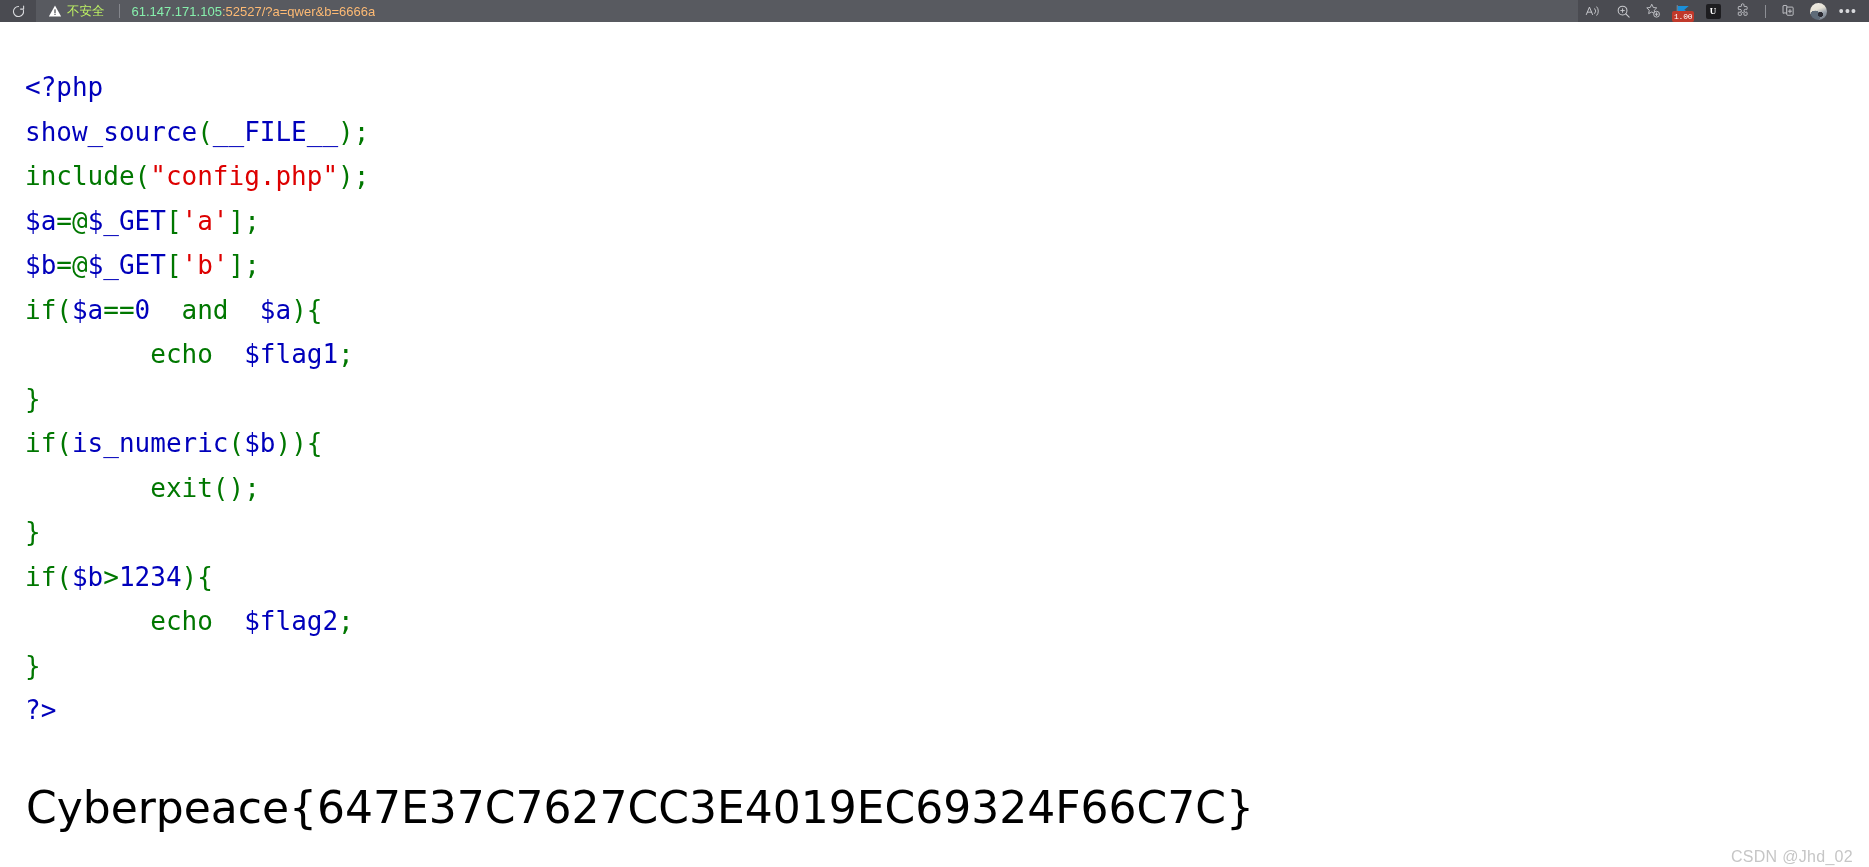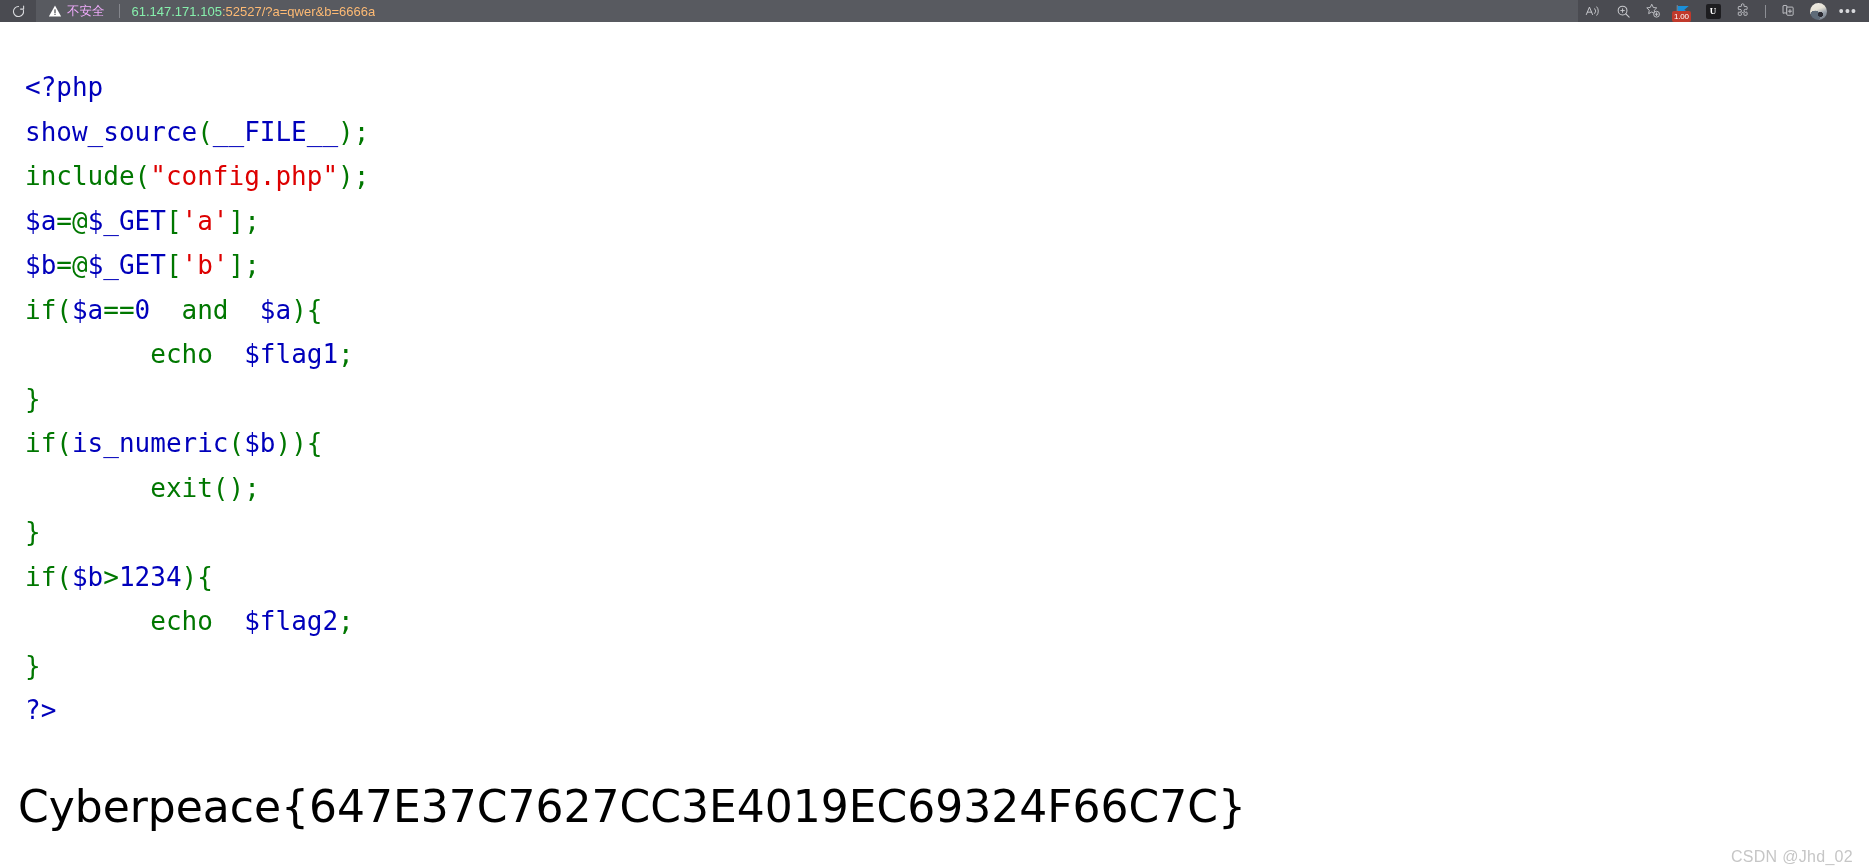--- a/index.html
+++ b/index.html
@@ -51,21 +51,21 @@
     min-width: 0;
   }
   .security-chip {
     display: flex;
     align-items: center;
     gap: 5px;
     flex: none;
   }
   .warn-icon { display: block; }
   .security-text {
-    color: #f0abfc;
+    color: #bef264;
     font-size: 12.5px;
     line-height: 1;
     white-space: nowrap;
   }
   .omni-divider {
     width: 1px;
     height: 14px;
     background: #84868c;
     margin: 0 12px 0 14px;
     flex: none;
@@ -108,21 +108,21 @@
   .badge-count {
     position: absolute;
     left: 4px;
     top: 11px;
     background: #c0392b;
     color: #ffffff;
     font-size: 8px;
     line-height: 9px;
     padding: 1px 2px 1px 2px;
     border-radius: 2px;
-    font-family: Liberation Sans, sans-serif;
+    font-family: Liberation Mono, monospace;
     letter-spacing: -0.2px;
   }
   .u-box {
     width: 15px;
     height: 15px;
     background: #1d1d20;
     border-radius: 2px;
     display: flex;
     align-items: center;
     justify-content: center;
@@ -170,21 +170,21 @@
   }
   .code-block .l { display: block; }
 
   
   .c-default { color: #0000bb; }  
   .c-kw      { color: #007700; }  
   .c-str     { color: #dd0000; }  
   .c-num     { color: #0000bb; }
 
   .flag-line {
-    margin: 0;
+    margin: 8px;
     padding: 44px 0 0 18px;
     font-family: "DejaVu Sans", sans-serif;
     font-size: 44px;
     line-height: 1.05;
     color: #000000;
     white-space: pre;
     font-weight: 400;
   }
 
   .watermark {

